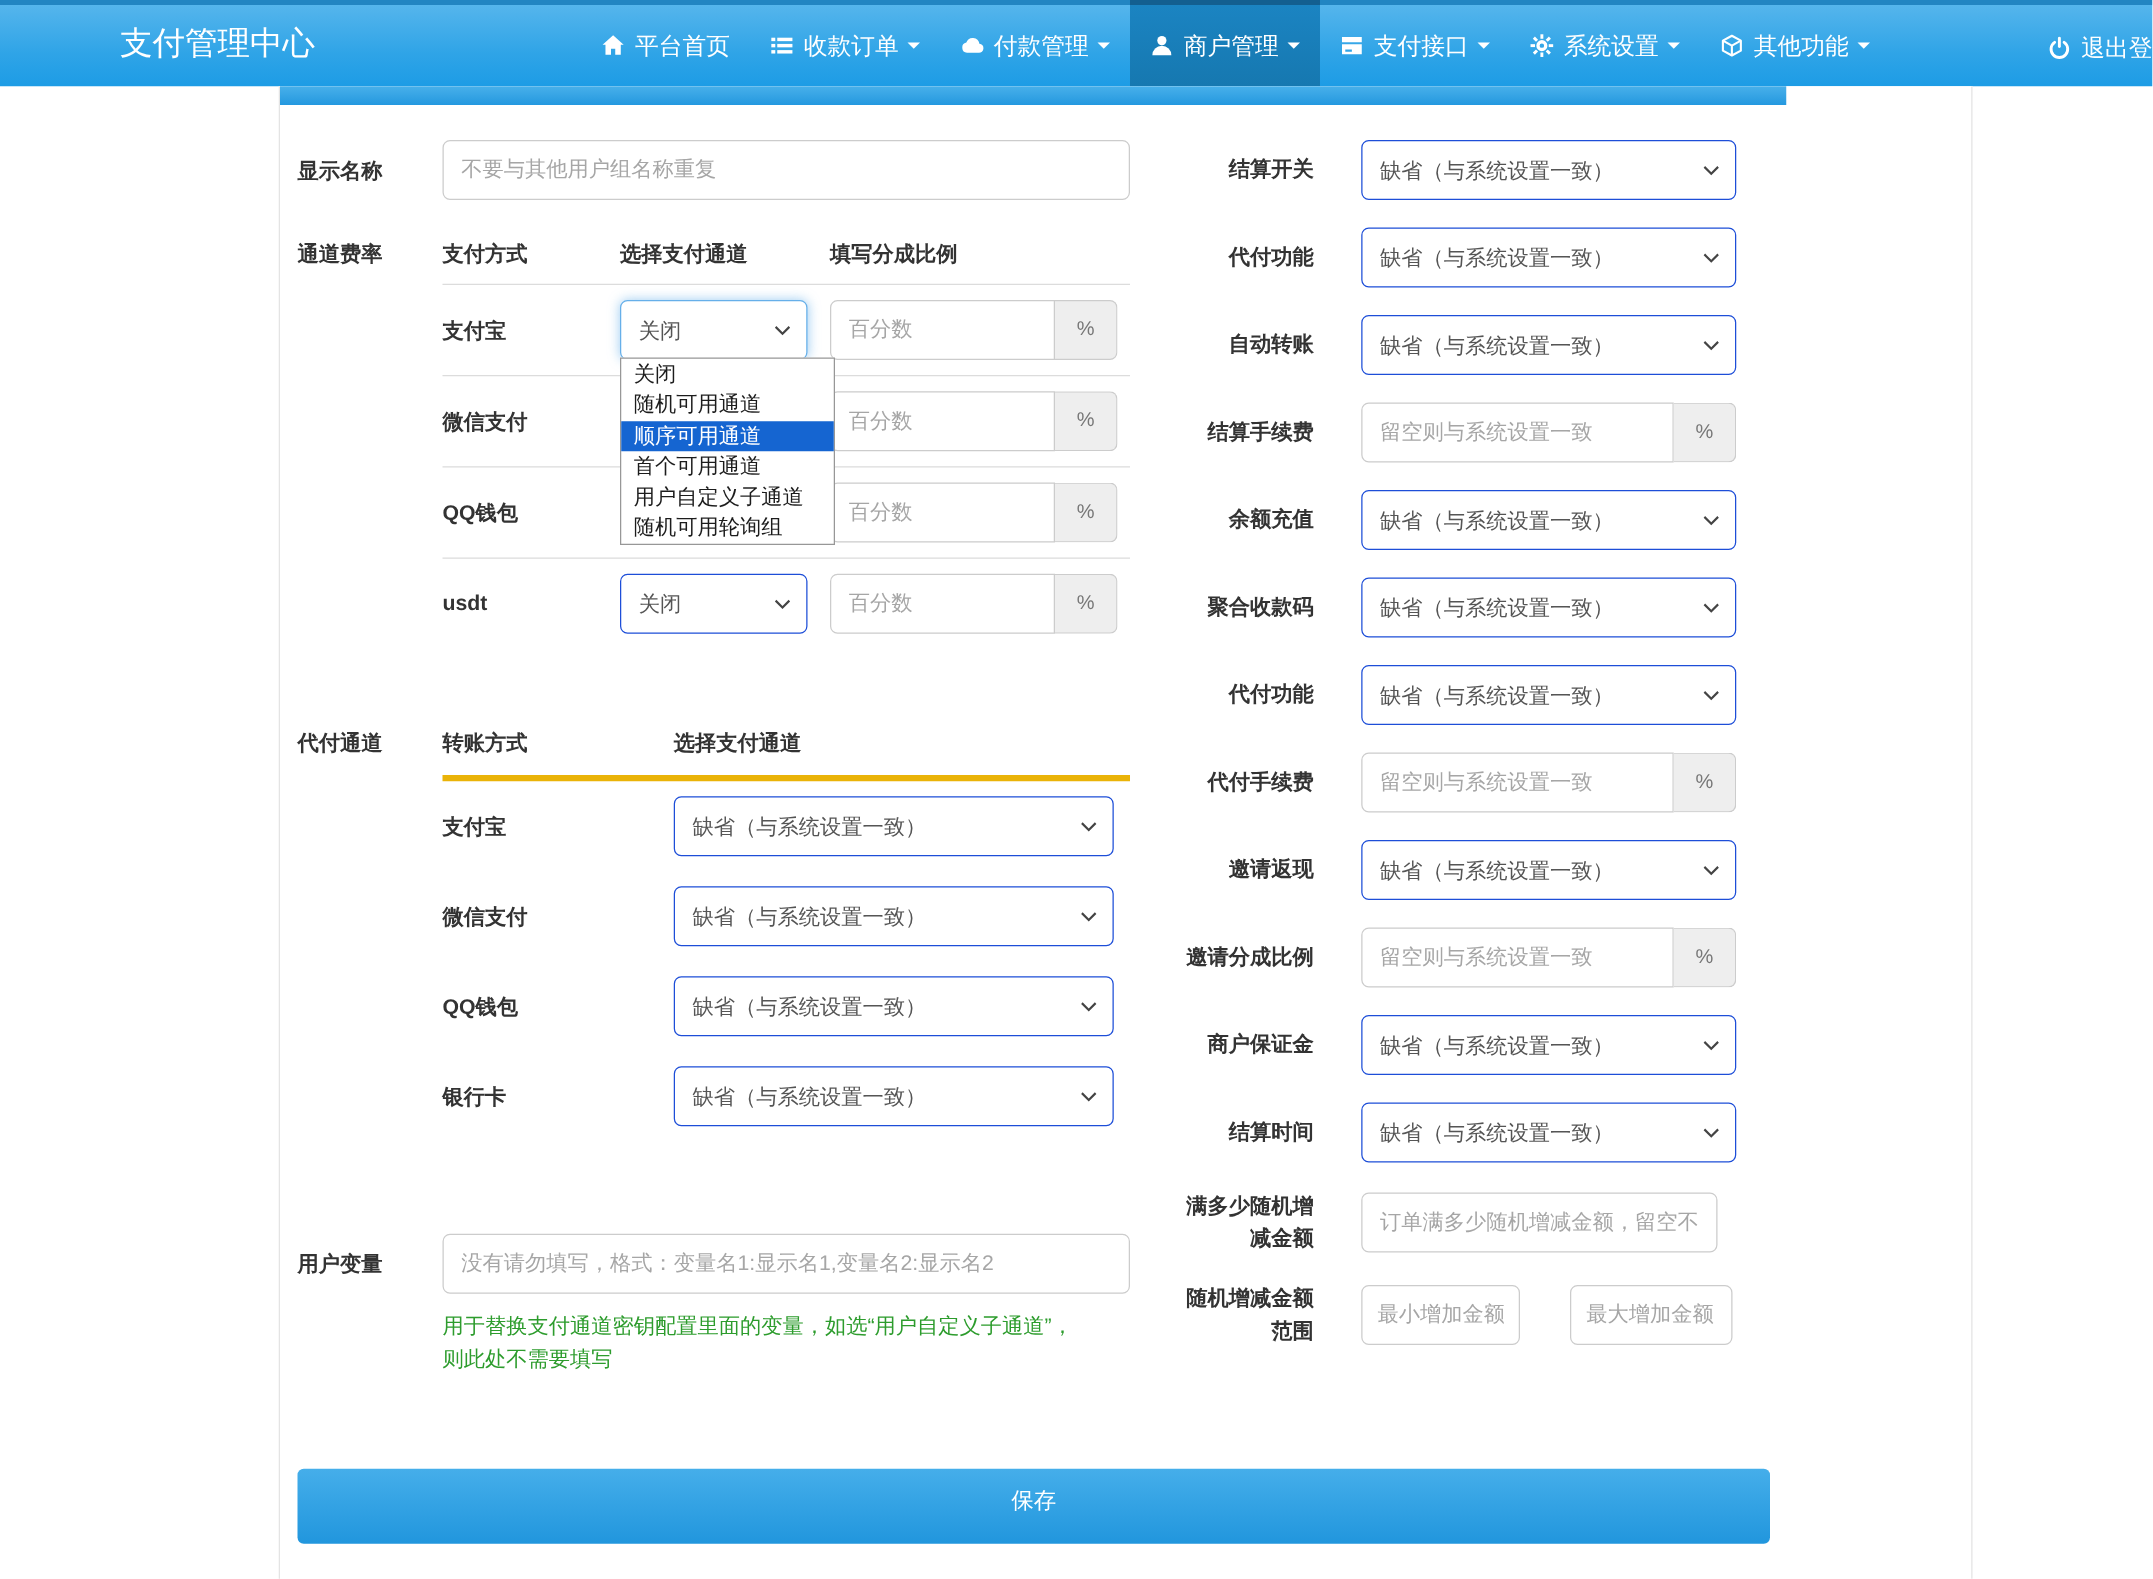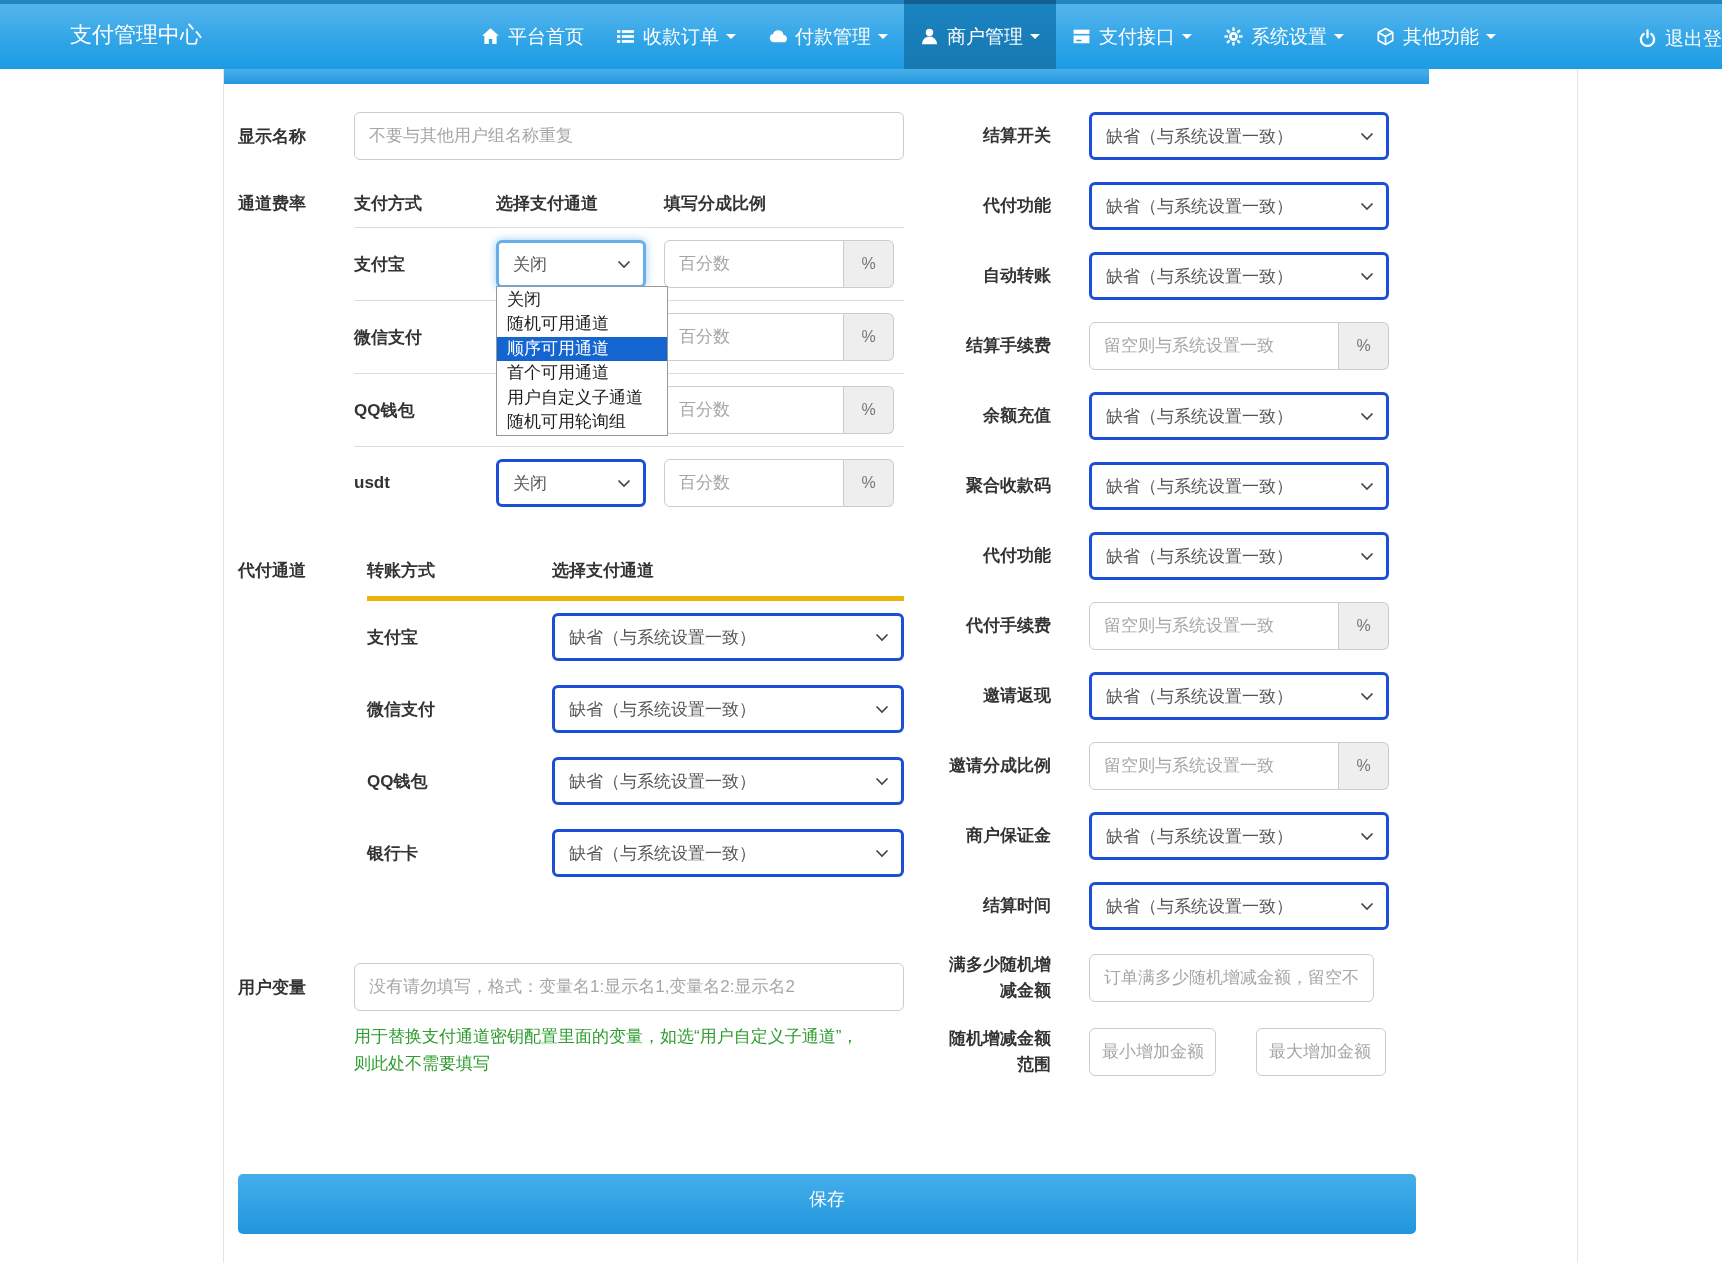--- a/index.html
+++ b/index.html
@@ -2,21 +2,21 @@
 <html><head>
 <meta charset="utf-8">
 <style>
   html,body{margin:0;padding:0;overflow:hidden;}
   body{width:1722px;height:1263px;background:#fff;font-family:"Liberation Sans","DejaVu Sans",sans-serif;position:relative;}
 
   
   .navbar{position:relative;width:1722px;height:69px;
     background:linear-gradient(#2285c2 0,#2285c2 4px,#55b5ec 4px,#2fa4e7 62%,#1d9ce5 100%);
     overflow:hidden;white-space:nowrap;}
-  .brand{position:absolute;left:70px;top:0;line-height:69px;color:#fff;font-size:22px;}
+  .brand{position:absolute;left:96px;top:0;line-height:69px;color:#fff;font-size:26px;}
   .nav{position:absolute;left:465px;top:0;height:69px;display:flex;}
   .nav-item{display:flex;align-items:center;padding:4px 16px 0 16px;color:#fff;font-size:19px;cursor:pointer;}
   .nav-item .ic{width:19px;height:19px;margin-right:8px;flex-shrink:0;display:block;}
   .nav-item.active{background:linear-gradient(#135f90 0,#135f90 4px,#1b84c2 4px,#1678b0 100%);}
   .caret{width:0;height:0;border-left:5px solid transparent;border-right:5px solid transparent;border-top:5px solid #fff;margin-left:7px;}
   .nav-logout{position:absolute;left:1638px;top:0;height:69px;display:flex;align-items:center;padding-top:4px;color:#fff;font-size:19px;cursor:pointer;}
   .nav-logout .ic{width:19px;height:19px;margin-right:8px;}
 
   
   .outer{position:absolute;top:69px;left:223px;width:1353px;height:1202px;
@@ -27,21 +27,21 @@
 
   .columns{display:flex;align-items:flex-start;}
   .col-left{width:666px;flex-shrink:0;}
   .col-right{width:443px;margin-left:42px;flex-shrink:0;}
 
   
   .inp{box-sizing:border-box;height:48px;border:1px solid #ccc;border-radius:6px;
     font-size:17px;color:#555;padding:0 14px;background:#fff;outline:none;
     font-family:"Liberation Sans","DejaVu Sans",sans-serif;}
   .inp::placeholder{color:#a6a6a6;opacity:1;}
-  .sel{box-sizing:border-box;height:48px;border:3px solid #1d4ed8;border-radius:6px;background:#fff;
+  .sel{box-sizing:border-box;height:48px;border:1px solid #1d4ed8;border-radius:6px;background:#fff;
     display:flex;align-items:center;justify-content:space-between;padding:0 12px 0 14px;
     font-size:17px;color:#555;cursor:pointer;}
   .sel .chev{flex-shrink:0;margin-left:6px;}
   .sel.focus{border-color:#66afe9;box-shadow:0 0 9px rgba(102,175,233,.65);}
   .group{display:flex;}
   .addon{box-sizing:border-box;width:50px;height:48px;background:#eee;border:1px solid #ccc;border-left:none;
     border-radius:0 6px 6px 0;display:flex;align-items:center;justify-content:center;color:#777;font-size:16px;}
   .group .inp{border-radius:6px 0 0 6px;}
 
   .lbl{font-weight:bold;font-size:17px;color:#333;}
@@ -63,21 +63,21 @@
   .trow .method{width:142px;}
   .trow .selwrap{width:168px;position:relative;}
   .trow .sel{width:150px;}
   .trow .group .inp{width:180px;}
 
   .dropdown{position:absolute;left:0;top:46px;width:170px;background:#fff;border:1px solid #979797;
     z-index:30;padding:1px 0;}
   .opt{font-size:17px;line-height:24.4px;padding:0 4px 0 10px;color:#1c1c1c;white-space:nowrap;cursor:pointer;}
   .opt.on{background:#1565d1;color:#fff;}
 
-  .payout{margin-top:40px;gap:13px;}
+  .payout{margin-top:64px;}
   .phead{display:flex;padding-bottom:14px;border-bottom:5px solid #eab308;}
   .phead .c1{width:185px;}
   .prow{display:flex;align-items:center;height:72px;}
   .prow .method{width:185px;}
   .prow .sel{width:352px;}
 
   .uservars{margin-top:74px;align-items:flex-start;}
   .uv-input{width:550px;}
   .help{color:#2d9c2d;font-size:17px;line-height:27px;margin-top:12px;width:560px;}
 

